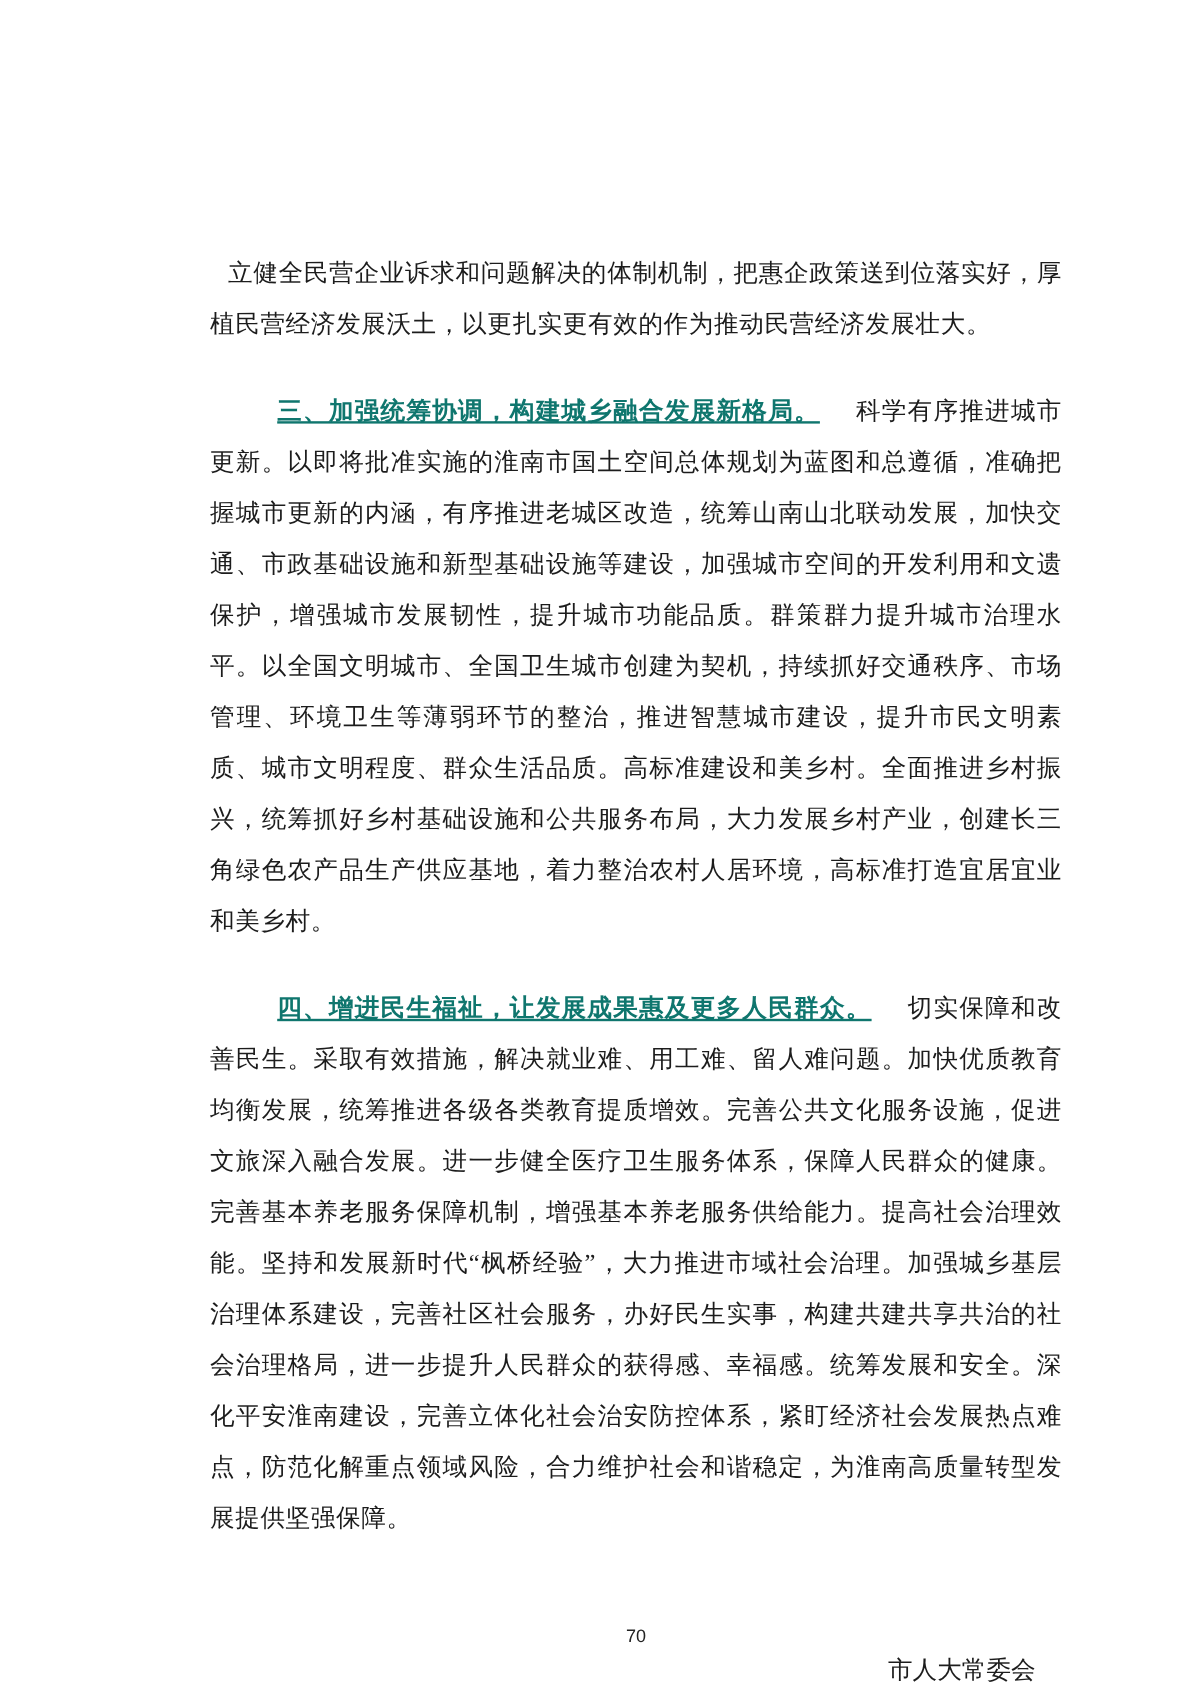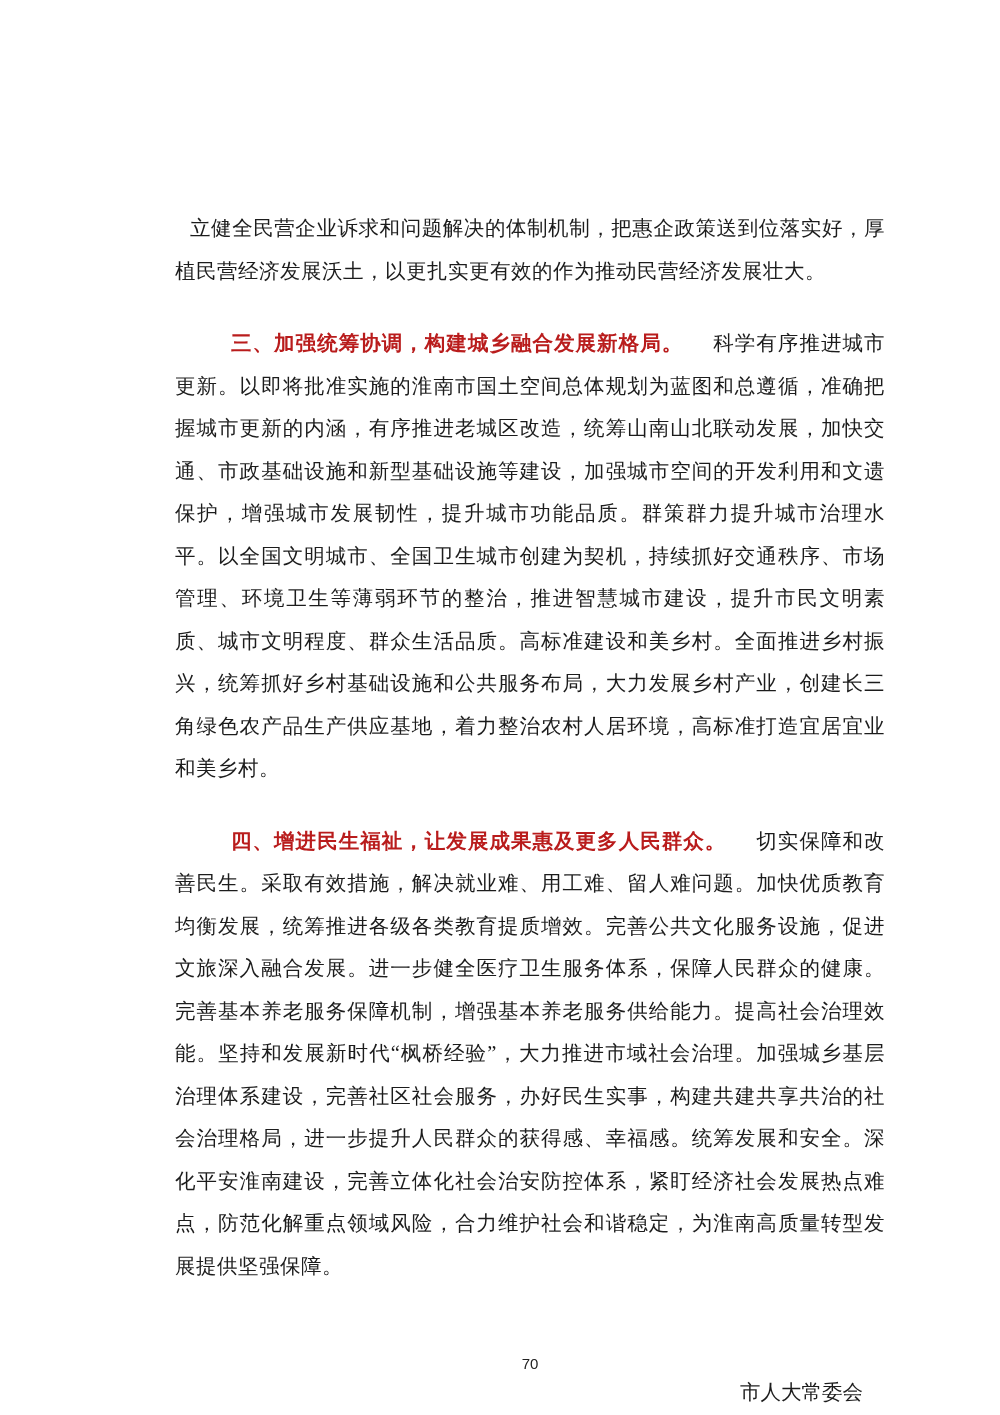--- a/index.html
+++ b/index.html
@@ -38,21 +38,22 @@
     color: #1c1c1c;
   }
 
   .para.indent {
     text-indent: 2em;
   }
 
   .section-heading {
     font-family: "Liberation Sans", "DejaVu Sans", sans-serif;
     font-weight: bold;
-    color: #b91c1c;
+    color: #0f766e;
+    text-decoration: underline;
   }
 
   .signature-block {
     margin-top: 38px;
     text-align: right;
     font-size: 20.5px;
     line-height: 45px;
     color: #1c1c1c;
   }
 

